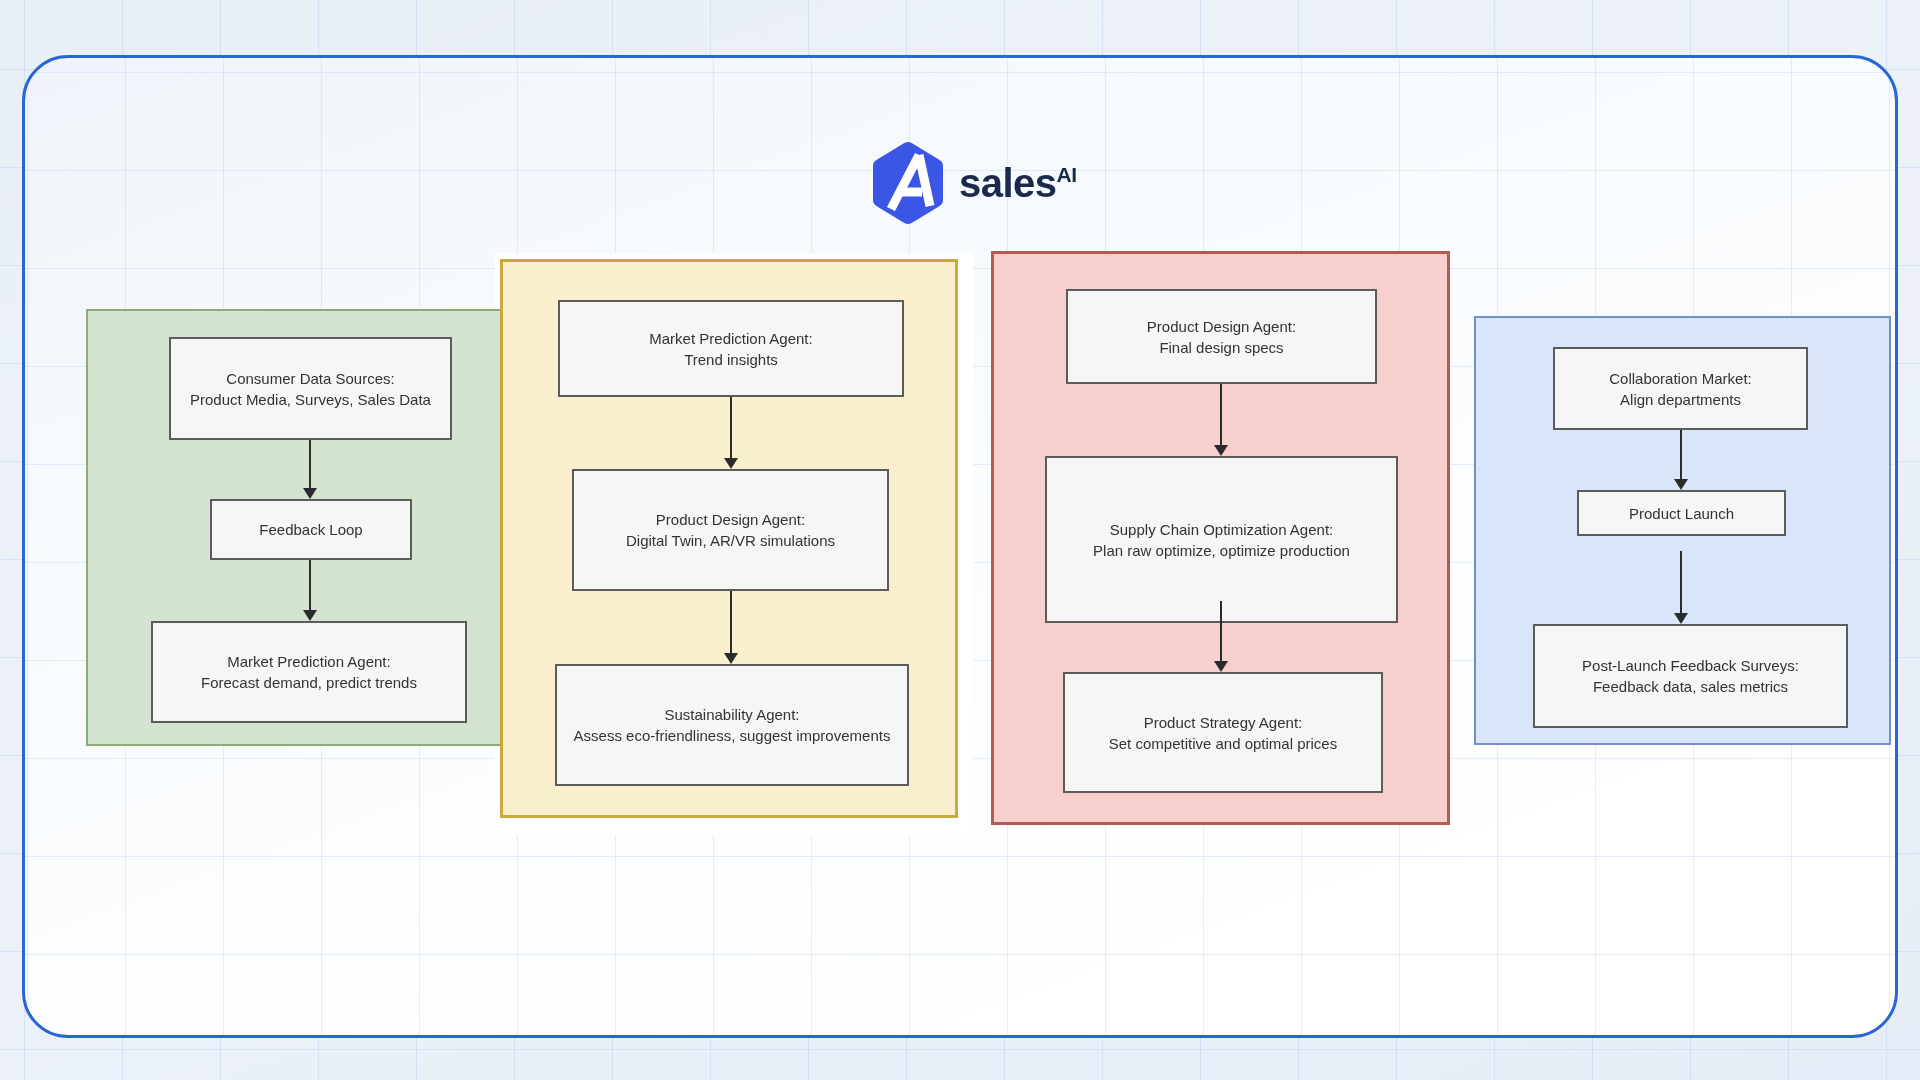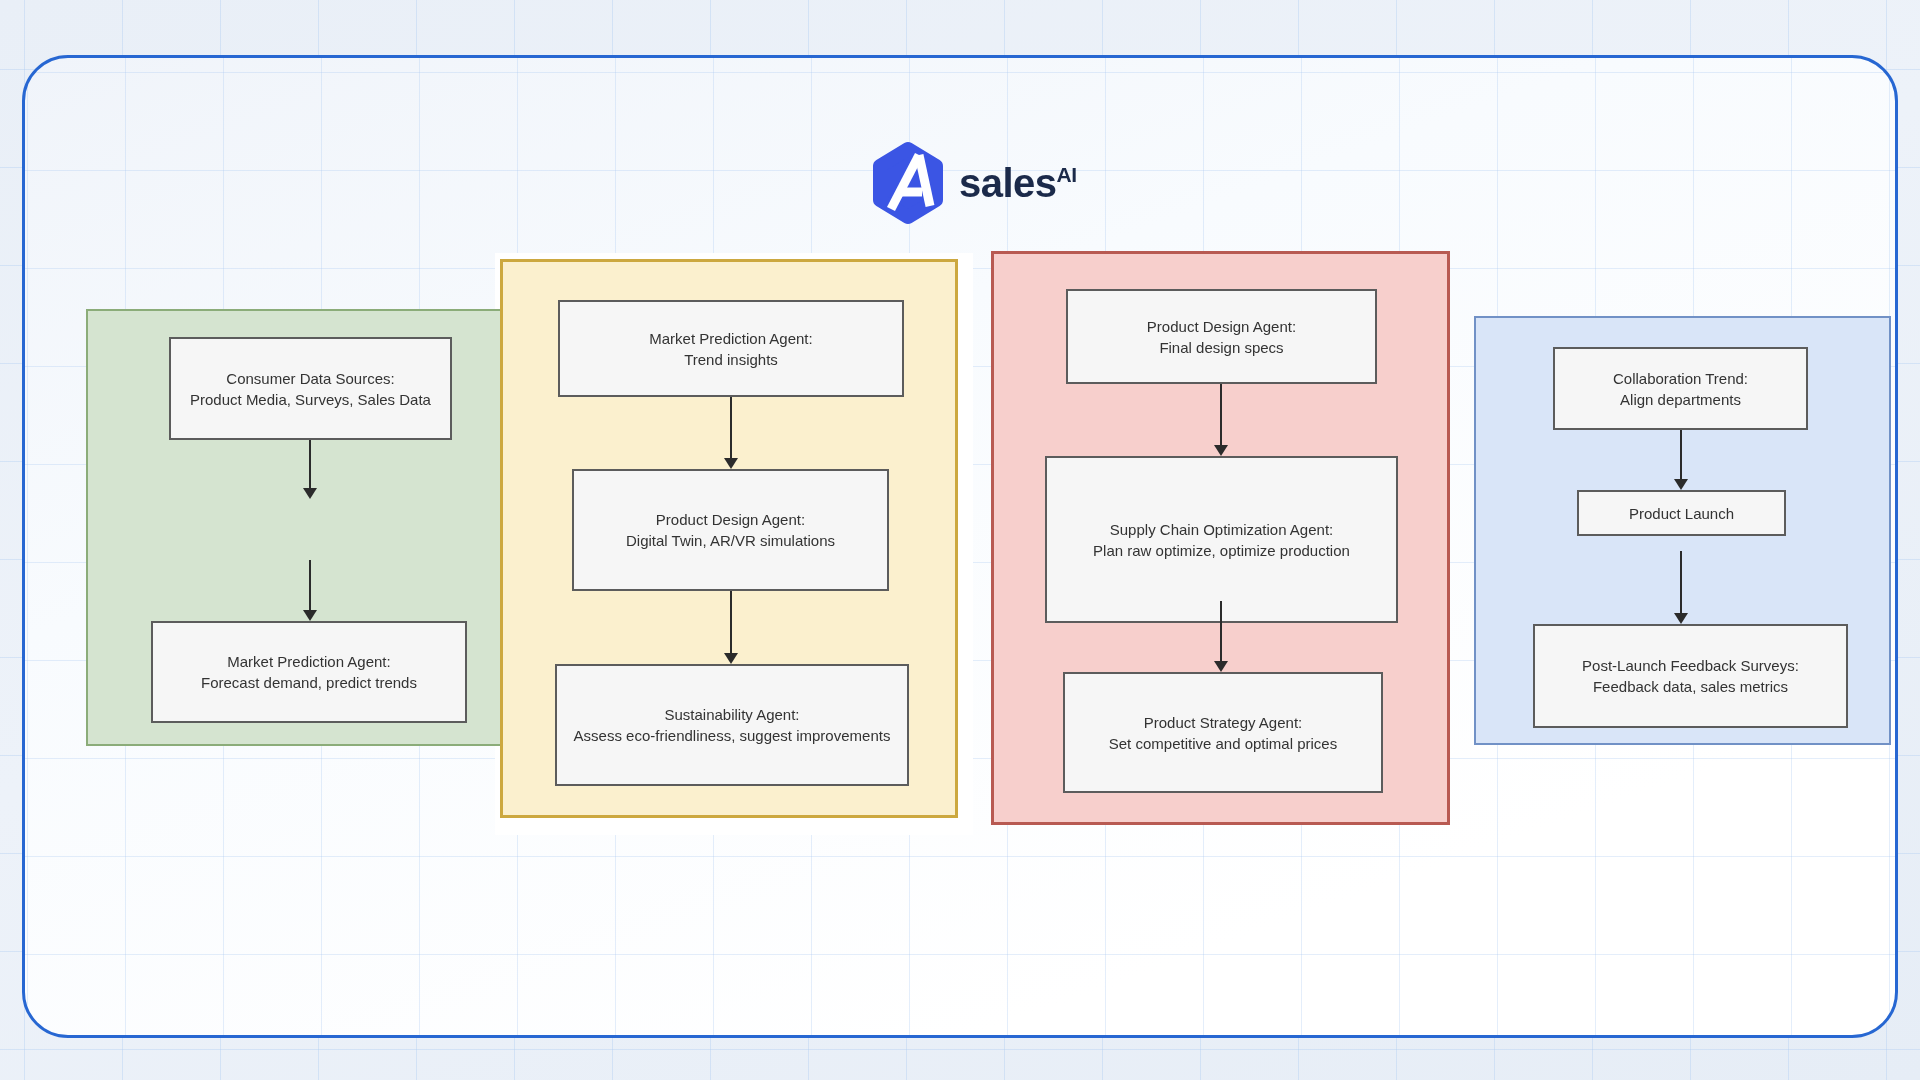--- a/index.html
+++ b/index.html
@@ -71,20 +71,23 @@
 
     <div class="panel" style="left: 13px; top: 251px; width: 492px; height: 437px; background: rgb(213, 228, 208); border-color: rgb(139, 172, 121); margin-left: 48px;">
       <div class="node" style="left:81px; top:26px; width:283px; height:103px;">
         <div>Consumer Data Sources:</div>
         <div>Product Media, Surveys, Sales Data</div>
       </div>
       <div class="arrow" style="left:215px; top:129px; height:59px;">
           <i class="shaft"></i>
           <i class="head"></i>
         </div>
+      <div class="node" style="left:122px; top:188px; width:202px; height:61px;">
+        <div>Feedback Loop</div>
+      </div>
       <div class="arrow" style="left:215px; top:249px; height:61px;">
           <i class="shaft"></i>
           <i class="head"></i>
         </div>
       <div class="node" style="left:63px; top:310px; width:316px; height:102px;">
         <div>Market Prediction Agent:</div>
         <div>Forecast demand, predict trends</div>
       </div>
     </div>
 
@@ -129,21 +132,21 @@
           <i class="head"></i>
         </div>
       <div class="node" style="left:69px; top:418px; width:320px; height:121px;">
         <div>Product Strategy Agent:</div>
         <div>Set competitive and optimal prices</div>
       </div>
     </div>
 
     <div class="panel" style="left: 1449px; top: 258px; width: 417px; height: 429px; background: rgb(217, 229, 248); border-color: rgb(113, 145, 198);">
       <div class="node" style="left:77px; top:29px; width:255px; height:83px;">
-        <div>Collaboration Trend:</div>
+        <div>Collaboration Market:</div>
         <div>Align departments</div>
       </div>
       <div class="arrow" style="left:198px; top:112px; height:60px;">
           <i class="shaft"></i>
           <i class="head"></i>
         </div>
       <div class="node" style="left:101px; top:172px; width:209px; height:46px;text-align:center;">
         <div>Product Launch</div>
       </div>
       <div class="arrow" style="left:198px; top:233px; height:73px;">

